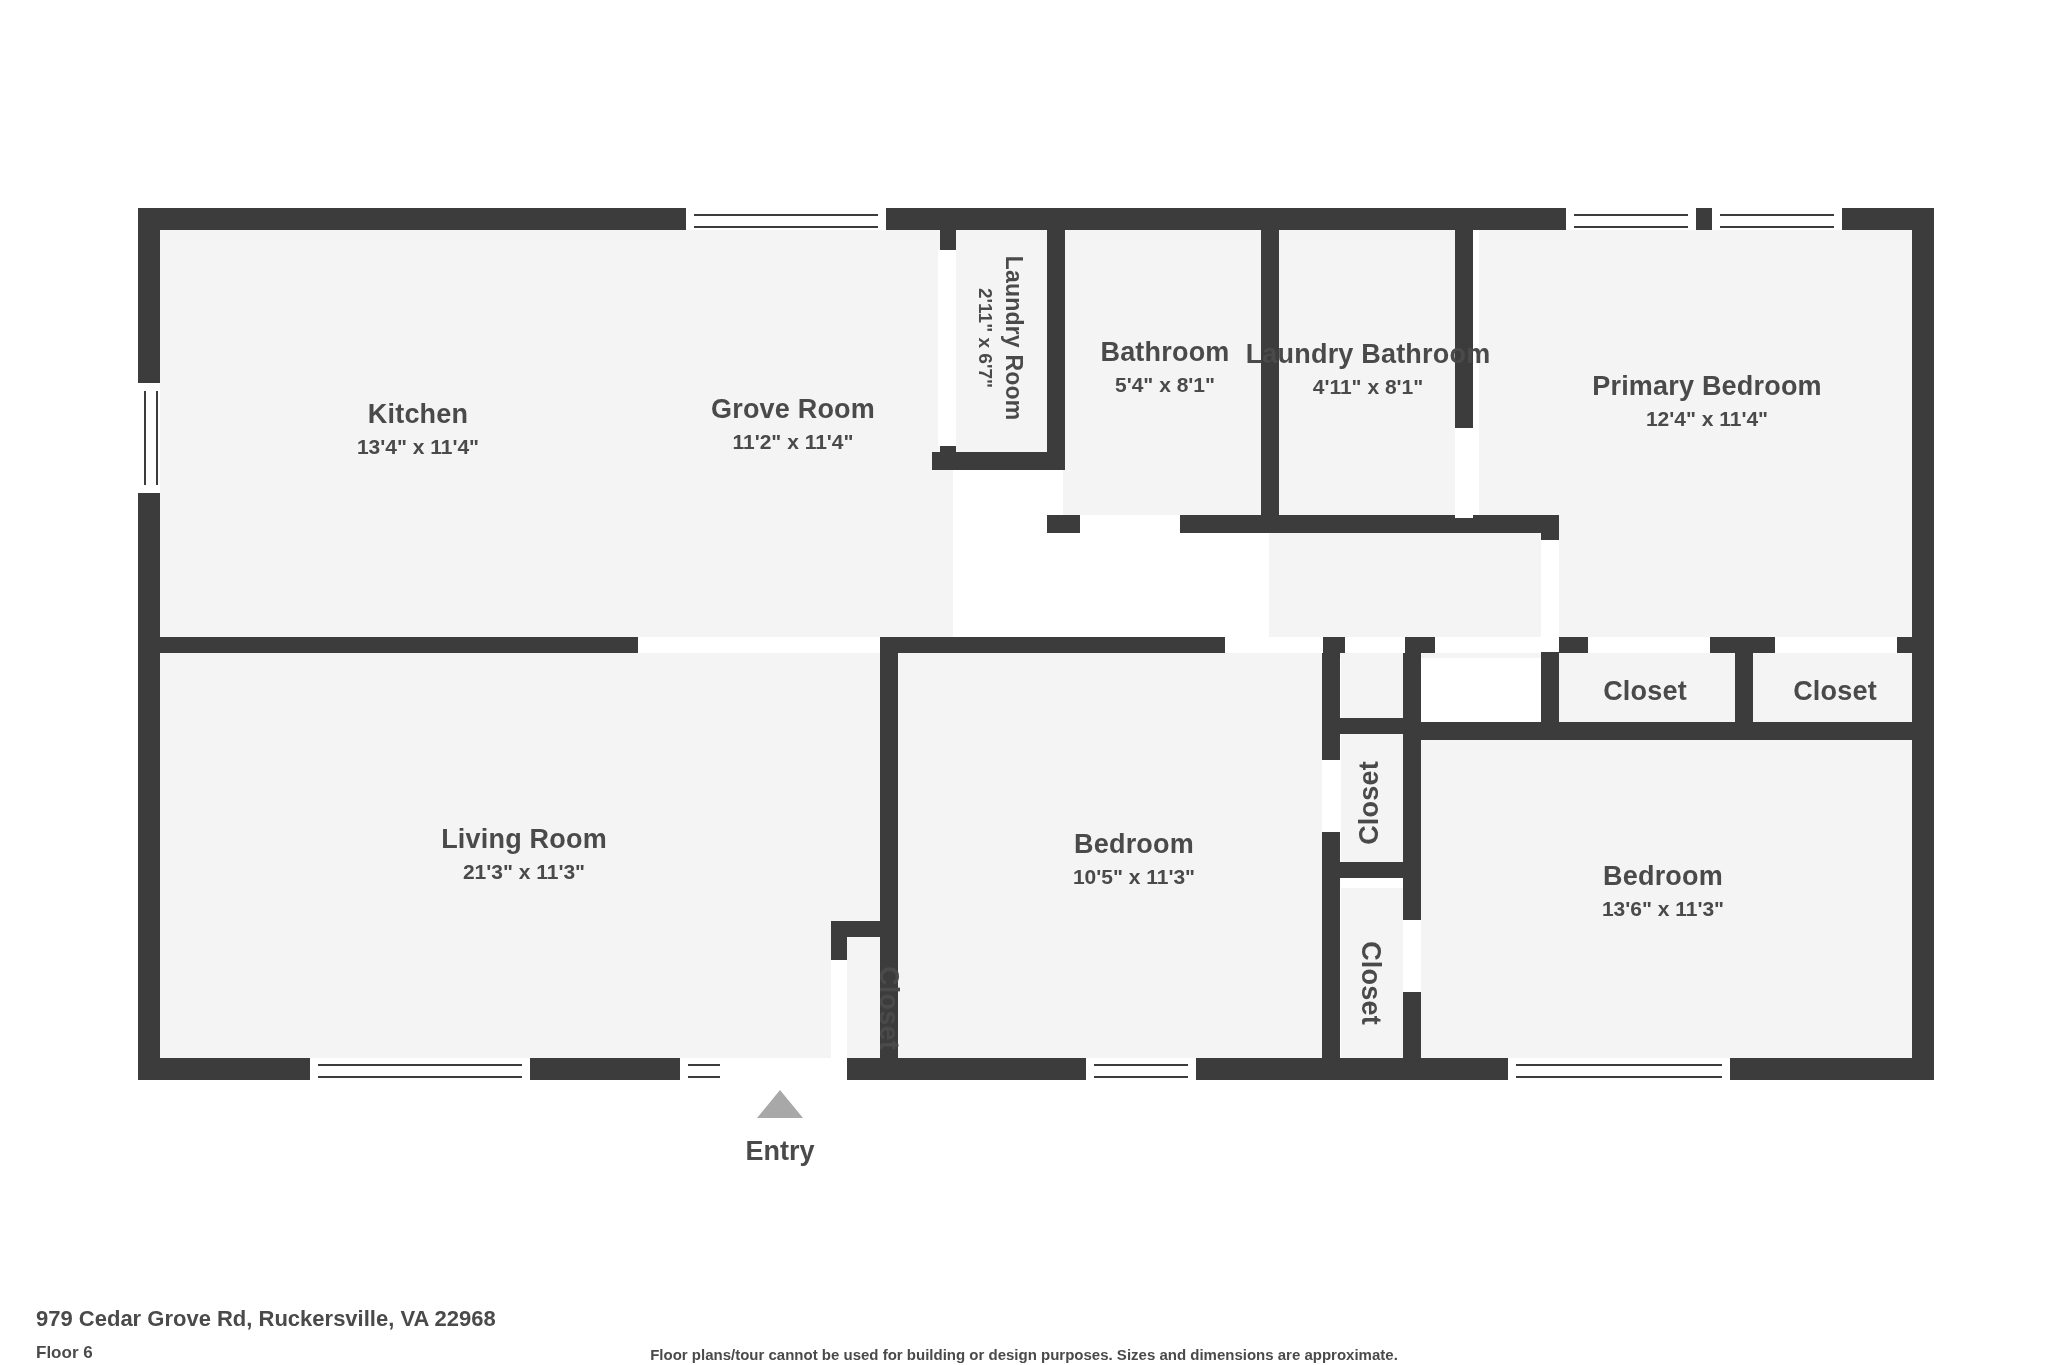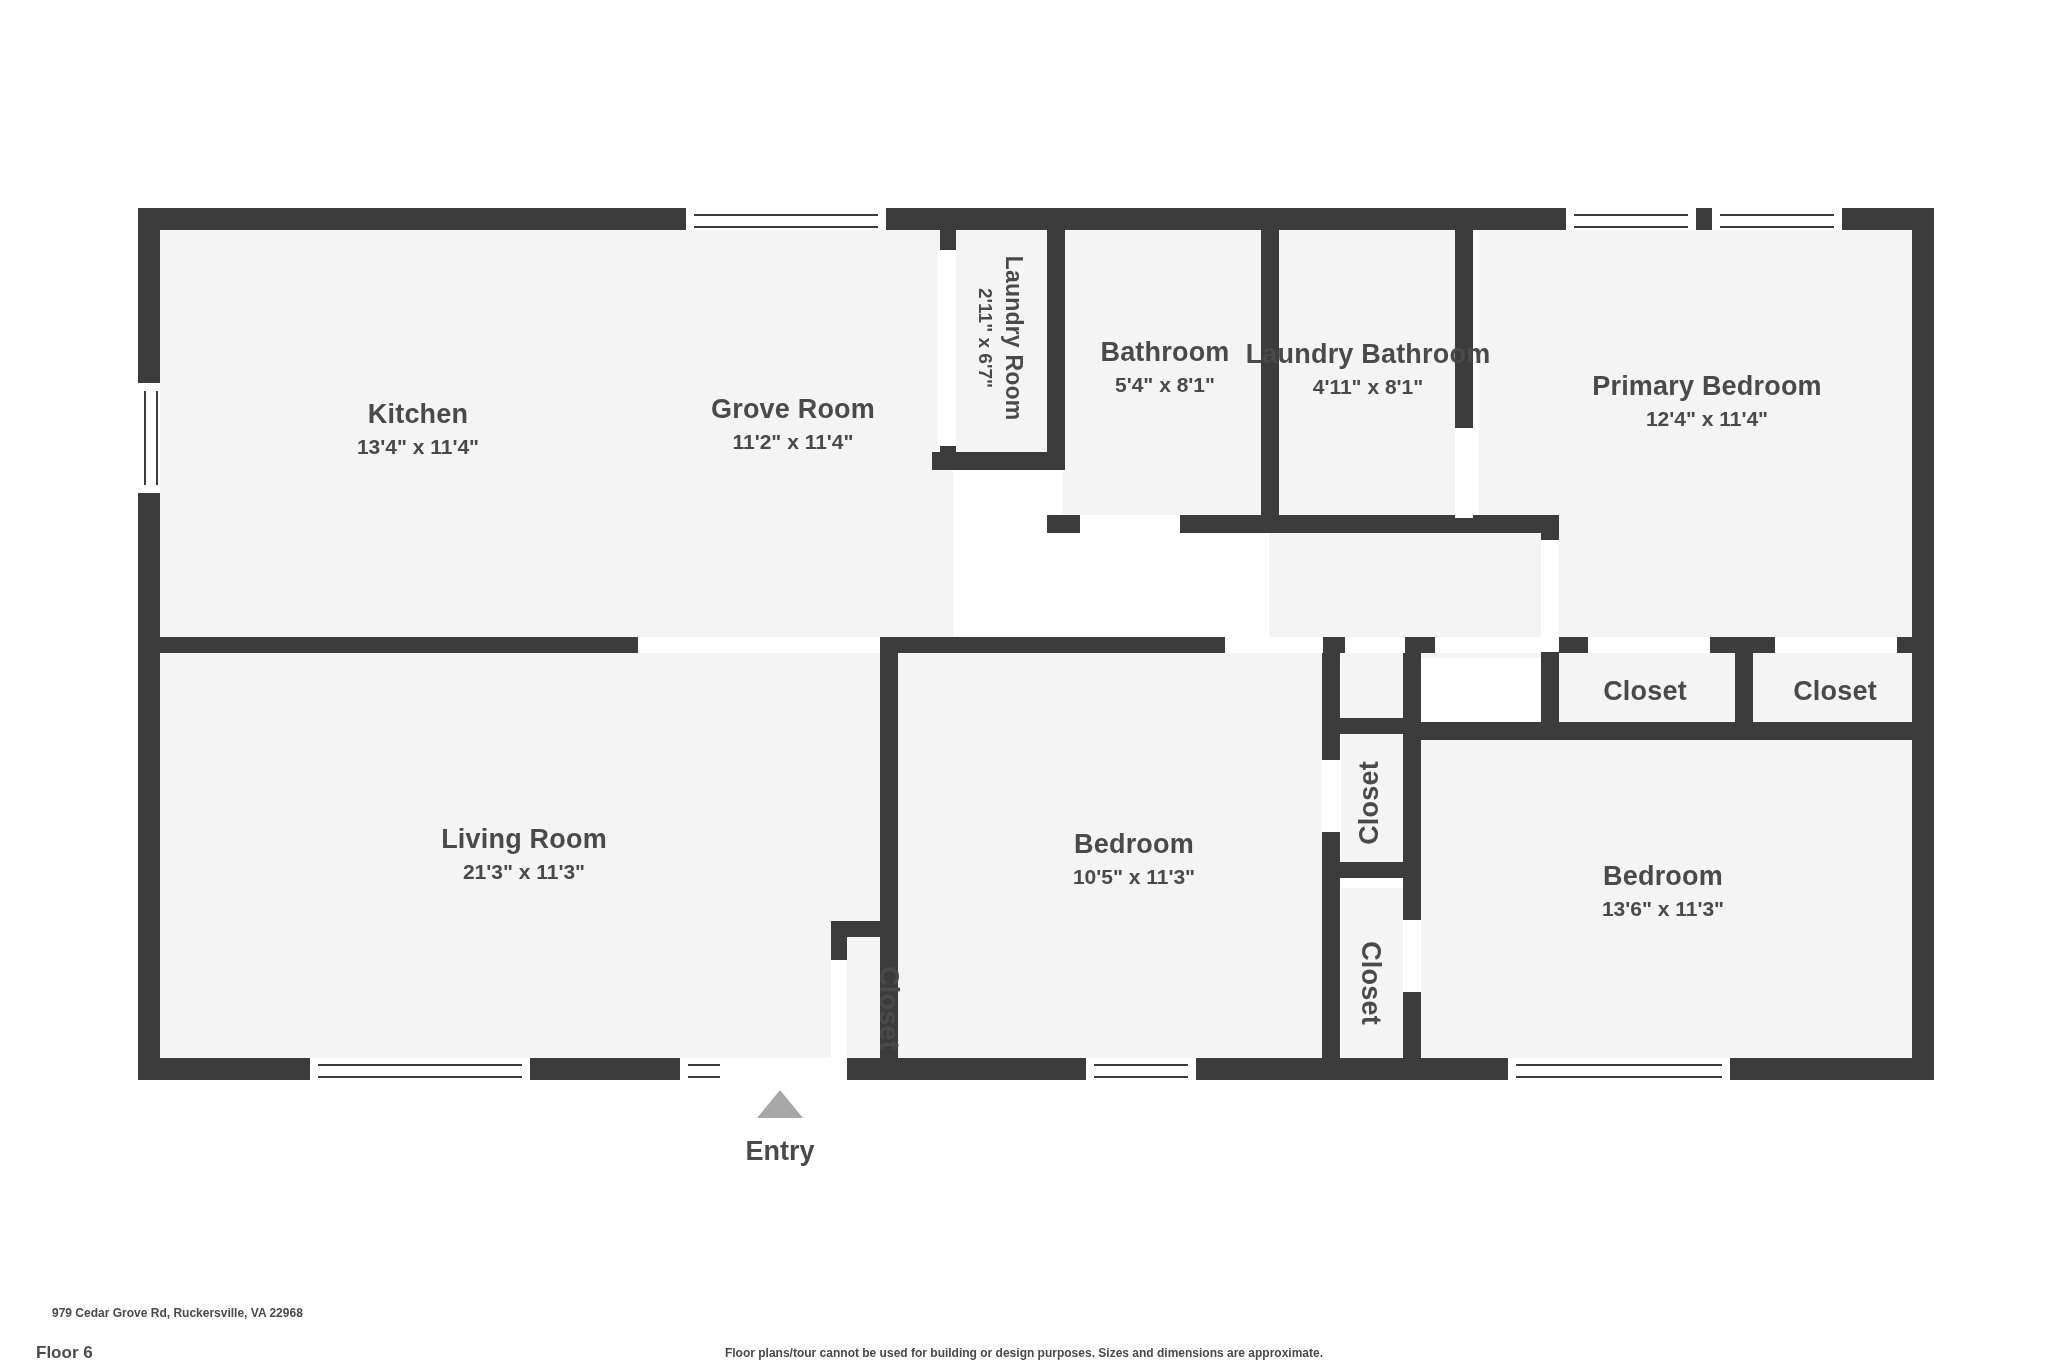--- a/index.html
+++ b/index.html
@@ -117,43 +117,43 @@
     font-size: 27px;
     font-weight: bold;
     color: #4a4a4a;
     text-align: center;
     white-space: nowrap;
   }
 
   
   #footer-address {
     position: absolute;
-    left: 52px;
+    left: 36px;
     top: 1306px;
-    font-size: 12px;
+    font-size: 22px;
     font-weight: bold;
     color: #4a4a4a;
     white-space: nowrap;
   }
   #footer-floor {
     position: absolute;
     left: 36px;
     top: 1343px;
     font-size: 17px;
     font-weight: bold;
     color: #4a4a4a;
     white-space: nowrap;
   }
   #footer-disclaimer {
     position: absolute;
     left: 0;
     top: 1346px;
     width: 2048px;
     text-align: center;
-    font-size: 12px;
+    font-size: 15px;
     font-weight: bold;
     color: #4a4a4a;
     white-space: nowrap;
   }
 </style>
 </head>
 <body>
 
 <div id="plan-root">
 

